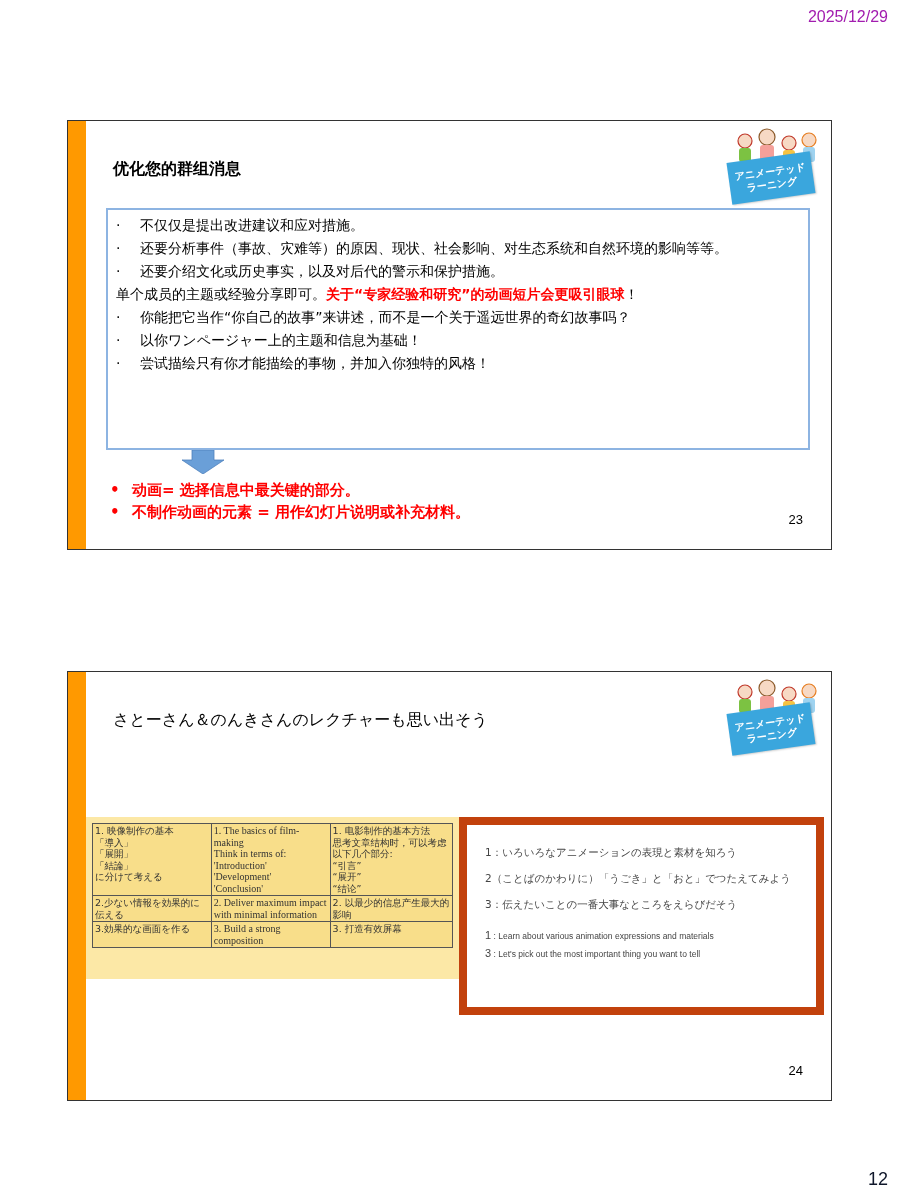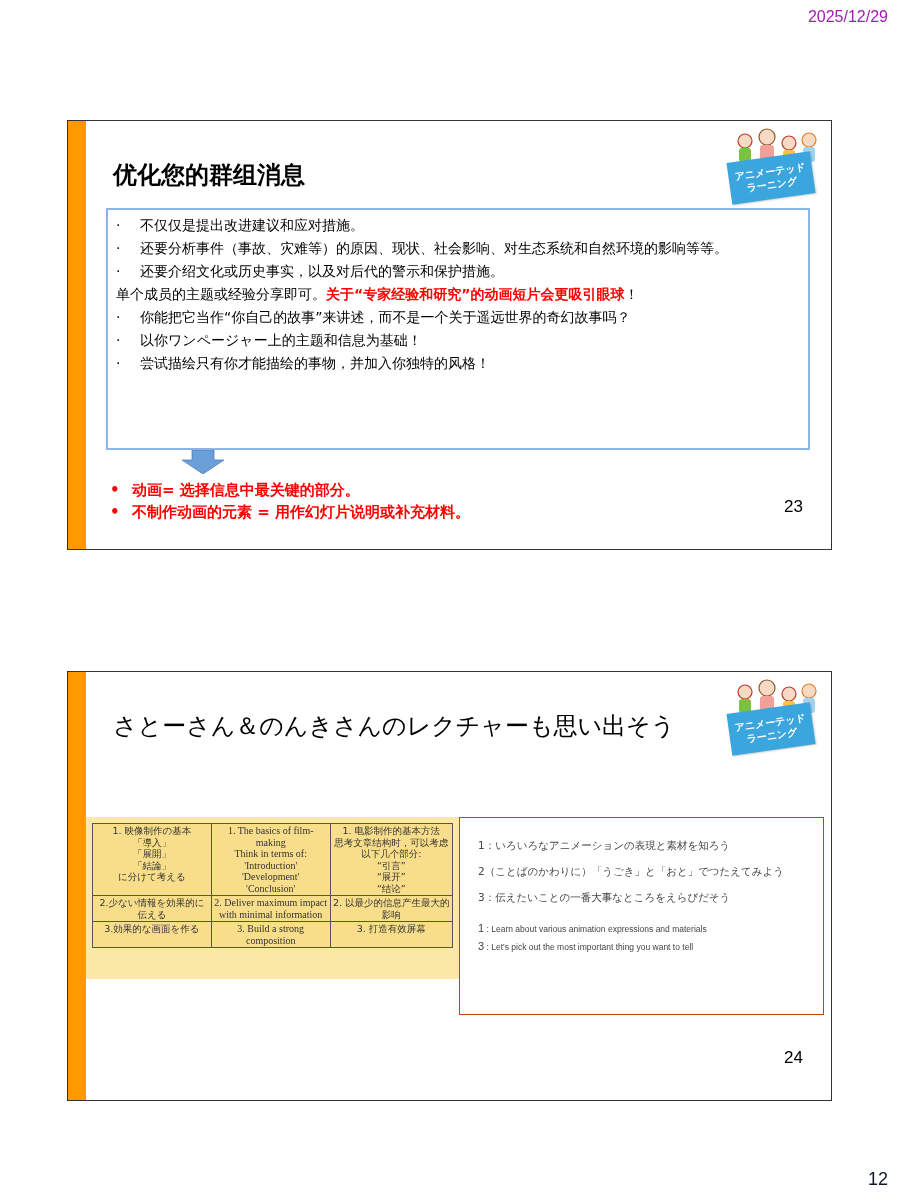--- a/index.html
+++ b/index.html
@@ -16,21 +16,21 @@
       font-family: "Liberation Sans", sans-serif; color: #0f172a;
     }
     .slide {
       position: absolute; left: 67px; width: 765px; height: 430px;
       border: 1px solid #333; background: #fff; box-sizing: border-box;
     }
     .slide-1 { top: 120px; }
     .slide-2 { top: 648px; margin-top: 23px; }
     .accent-bar { position: absolute; left: 0; top: 0; bottom: 0; width: 18px; }
     .slide-title {
-      position: absolute; left: 45px; font-size: 24px; white-space: nowrap;
+      position: absolute; left: 45px; font-size: 16px; white-space: nowrap;
     }
     .slide-1 .slide-title { top: 38px; font-weight: bold; }
     .slide-2 .slide-title { top: 38px; font-weight: normal; }
     .logo {
       position: absolute; right: 10px; top: 6px; width: 100px; height: 78px;
     }
     .logo-kids { position: absolute; left: 10px; top: 0; width: 90px; height: 36px; }
     .logo-sign {
       position: absolute; left: 8px; top: 30px; width: 84px; height: 42px;
       transform: rotate(-8deg); color: #fff; font-size: 10px; font-weight: bold;
@@ -48,39 +48,39 @@
     .plain-line { }
     .red { color: #FF0000; font-weight: bold; text-align: center; }
     .down-arrow { position: absolute; left: 112px; top: 329px; width: 46px; height: 24px; }
     .summary {
       position: absolute; left: 42px; top: 358px; font-size: 15px; line-height: 22px;
       color: #FF0000; font-weight: bold;
     }
     .summary .item { display: flex; }
     .summary .bullet { width: 22px; }
     .slide-num {
-      position: absolute; right: 28px; bottom: 32px; font-size: 17px;
+      position: absolute; right: 28px; bottom: 22px; font-size: 13px;
       font-family: "Liberation Sans", sans-serif;
     }
     .lecture-table-wrap {
       position: absolute; left: 18px; top: 145px; width: 373px; height: 162px;
-      background: #FCE8A6; box-sizing: border-box; padding: 6px 6px; text-align: center;
+      background: #FCE8A6; box-sizing: border-box; padding: 6px 6px;
     }
     .lecture-table {
       border-collapse: collapse; width: 100%; font-size: 9.5px; line-height: 11.5px;
       color: #333; font-family: "DejaVu Sans", sans-serif;
     }
     .lecture-table td {
       border: 1px solid #555; vertical-align: top; padding: 1px 2px; background: #F8DE8A;
       white-space: pre-line;
     }
     .lecture-table td.en { font-family: Liberation Serif, serif; font-size: 10px; }
     .goals-box {
       position: absolute; left: 391px; top: 145px; width: 365px; height: 198px;
-      border: 1px solid #c2410c; box-sizing: border-box; padding: 14px 0 0 18px;
+      border: 8px solid #c2410c; box-sizing: border-box; padding: 14px 0 0 18px;
       color: #444; background: #fff;
     }
     .goals-ja { font-size: 10.5px; line-height: 26px; }
     .goals-en { margin-top: 12px; font-size: 8.5px; line-height: 12px; font-family: "Liberation Sans", sans-serif; }
     .goals-en .row { margin-bottom: 5px; }
     .goals-en .num { font-size: 11px; }
     .goals-en .note { display: block; text-align: right; font-size: 6px; padding-right: 8px; margin-top: -6px; }
     .goals-en b { color: #222; }
   </style>
 </head>

